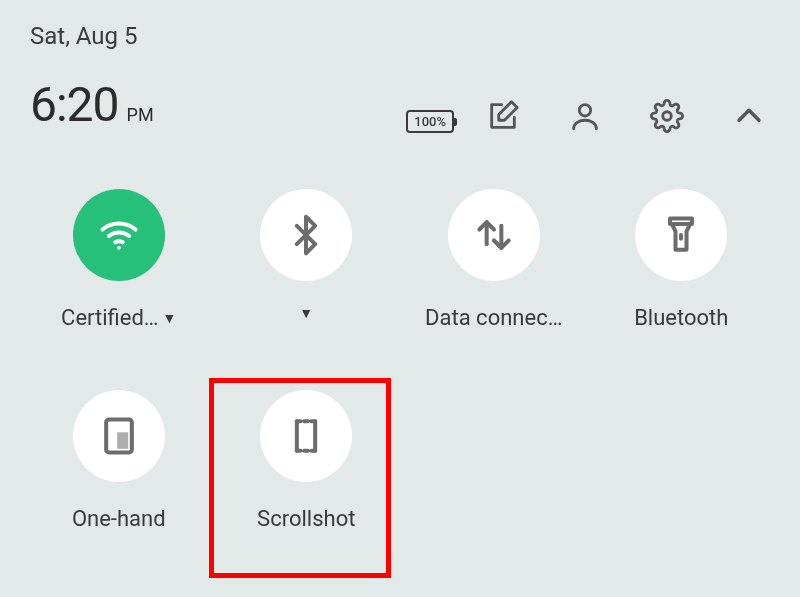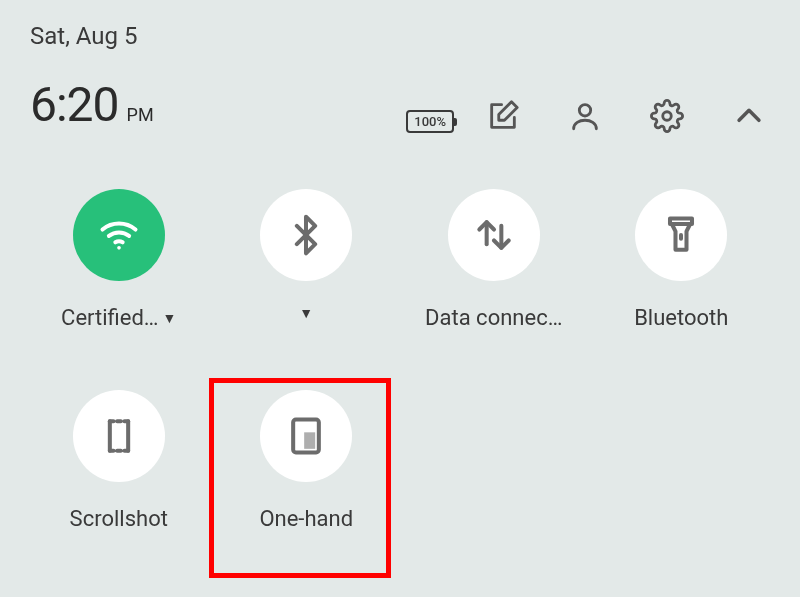--- a/index.html
+++ b/index.html
@@ -239,38 +239,38 @@
     <div class="tile-label-row">
       <span class="tile-label">Bluetooth</span>
     </div>
   </div>
 
 
 
   <div class="tile">
     <div class="tile-circle">
       <svg viewBox="0 0 24 24" fill="none" stroke="currentColor" stroke-width="2.2" stroke-linecap="round" stroke-linejoin="round">
+          <rect x="5" y="3" width="14" height="18" rx="1.5"></rect>
+          <rect x="11" y="10" width="6" height="9" fill="currentColor" stroke="none" opacity="0.55"></rect>
+        </svg>
+    </div>
+    <div class="tile-label-row">
+      <span class="tile-label">One-hand</span>
+    </div>
+  </div>
+
+  <div class="tile">
+    <div class="tile-circle">
+      <svg viewBox="0 0 24 24" fill="none" stroke="currentColor" stroke-width="2.2" stroke-linecap="round" stroke-linejoin="round">
           <path d="M7 4v16"></path>
           <path d="M17 4v16"></path>
           <path d="M7 4h10" stroke-dasharray="2 2"></path>
           <path d="M7 20h10" stroke-dasharray="2 2"></path>
         </svg>
     </div>
     <div class="tile-label-row">
       <span class="tile-label">Scrollshot</span>
     </div>
   </div>
 
-  <div class="tile">
-    <div class="tile-circle">
-      <svg viewBox="0 0 24 24" fill="none" stroke="currentColor" stroke-width="2.2" stroke-linecap="round" stroke-linejoin="round">
-          <rect x="5" y="3" width="14" height="18" rx="1.5"></rect>
-          <rect x="11" y="10" width="6" height="9" fill="currentColor" stroke="none" opacity="0.55"></rect>
-        </svg>
-    </div>
-    <div class="tile-label-row">
-      <span class="tile-label">One-hand</span>
-    </div>
-  </div>
-
 </div>
 
 <div class="highlight-box" style="left:209px; top:378px; width:182px; height:200px;"></div>
 
 </body></html>

